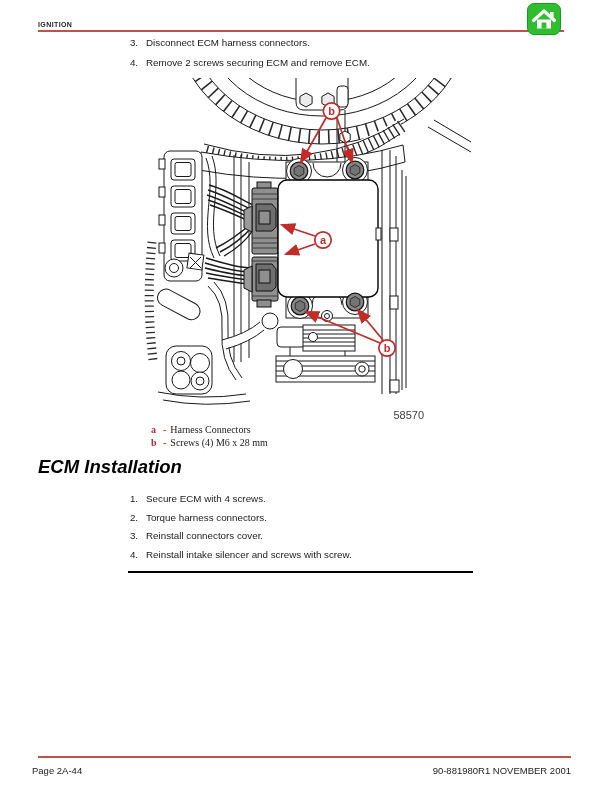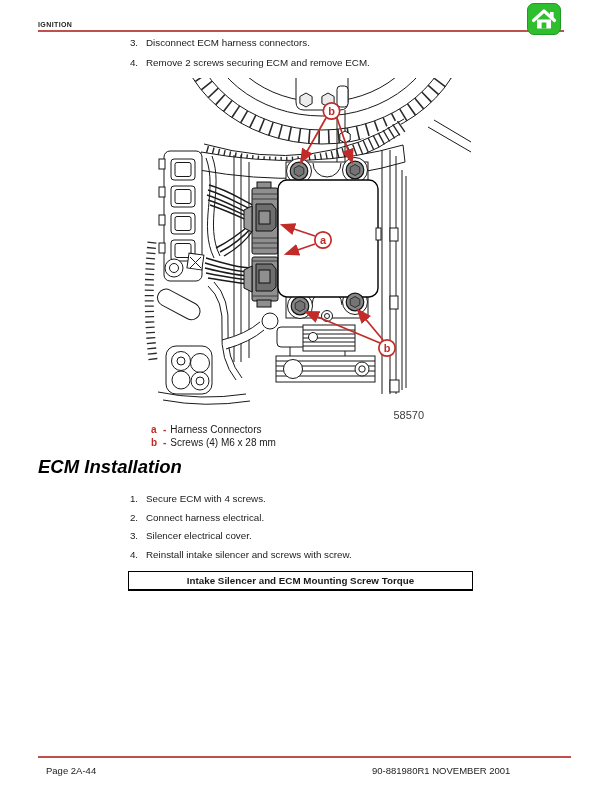--- a/index.html
+++ b/index.html
@@ -8,35 +8,35 @@
   .abs{position:absolute;}
   
   .section-label{left:38px;top:21px;font-size:7px;font-weight:bold;letter-spacing:.4px;color:#222;}
   .header-rule{left:38px;top:30px;width:526px;height:2px;background:#c0504d;}
   .home-btn{left:527px;top:3px;width:34px;height:32px;cursor:pointer;}
   
   .step{left:122px;font-size:9.8px;line-height:12px;white-space:nowrap;text-align:center;}
   .step-num{display:inline-block;width:24px;}
   
   .fig-num{left:390px;top:409px;width:34px;font-size:11px;color:#3d3d3d;text-align:right;}
-  .legend{left:151px;top:423px;font-size:10px;line-height:13px;}
+  .legend{left:151px;top:423px;font-size:10px;line-height:13px;font-family:Liberation Serif, serif;}
   .legend-row{white-space:nowrap;}
   .lk{color:#c22b27;font-weight:bold;display:inline-block;min-width:7px;}
   .ld{color:#c22b27;font-weight:bold;margin:0 4px 0 5px;}
   .lt{color:#1a1a1a;}
   
   .h1{left:38px;top:456px;font-size:18.5px;font-weight:bold;color:#000;font-style:italic;}
   
   .torque{left:128px;top:571px;width:345px;border:1.2px solid #000;box-sizing:border-box;}
   .torque .r1{border-bottom:1.2px solid #000;font-weight:bold;}
   .torque .row{height:17px;line-height:17px;text-align:center;font-size:9.8px;}
   
   .footer-rule{left:38px;top:756px;width:533px;height:1.5px;background:#c0504d;}
-  .footer-left{left:46px;top:765px;font-size:9.5px;color:#222;}
-  .footer-right{left:372px;top:765px;width:211px;font-size:9.5px;color:#222;}
+  .footer-left{left:32px;top:765px;font-size:9.5px;color:#222;}
+  .footer-right{left:360px;top:765px;width:211px;text-align:right;font-size:9.5px;color:#222;}
   svg text{font-family:"Liberation Sans","DejaVu Sans",sans-serif;}
 </style>
 </head>
 <body>
 
 <div class="abs section-label">IGNITION</div>
 <div class="abs header-rule"></div>
 <div class="abs home-btn">
   <svg width="34" height="32" viewBox="0 0 34 32">
     <rect x="0.5" y="0.5" width="33" height="31" rx="6.5" fill="#2ebe2e" stroke="#1d9a24"></rect>
@@ -250,28 +250,27 @@
     <span class="lk">b</span><span class="ld">-</span><span class="lt">Screws (4) M6 x 28 mm</span>
   </div>
 </div>
 
 <div class="abs h1">ECM Installation</div>
 
 <div class="abs step" style="top:493px">
   <span class="step-num">1.</span><span>Secure ECM with 4 screws.</span>
 </div>
 <div class="abs step" style="top:511.5px">
-  <span class="step-num">2.</span><span>Connect harness electrical.</span>
+  <span class="step-num">2.</span><span>Torque harness connectors.</span>
 </div>
 <div class="abs step" style="top:530px">
-  <span class="step-num">3.</span><span>Silencer electrical cover.</span>
+  <span class="step-num">3.</span><span>Reinstall connectors cover.</span>
 </div>
 <div class="abs step" style="top:548.5px">
   <span class="step-num">4.</span><span>Reinstall intake silencer and screws with screw.</span>
 </div>
 
 <div class="abs torque">
-  <div class="row r1">Intake Silencer and ECM Mounting Screw Torque</div>
 </div>
 
 <div class="abs footer-rule"></div>
 <div class="abs footer-left">Page 2A-44</div>
 <div class="abs footer-right">90-881980R1 NOVEMBER 2001</div>
 
 </body></html>

